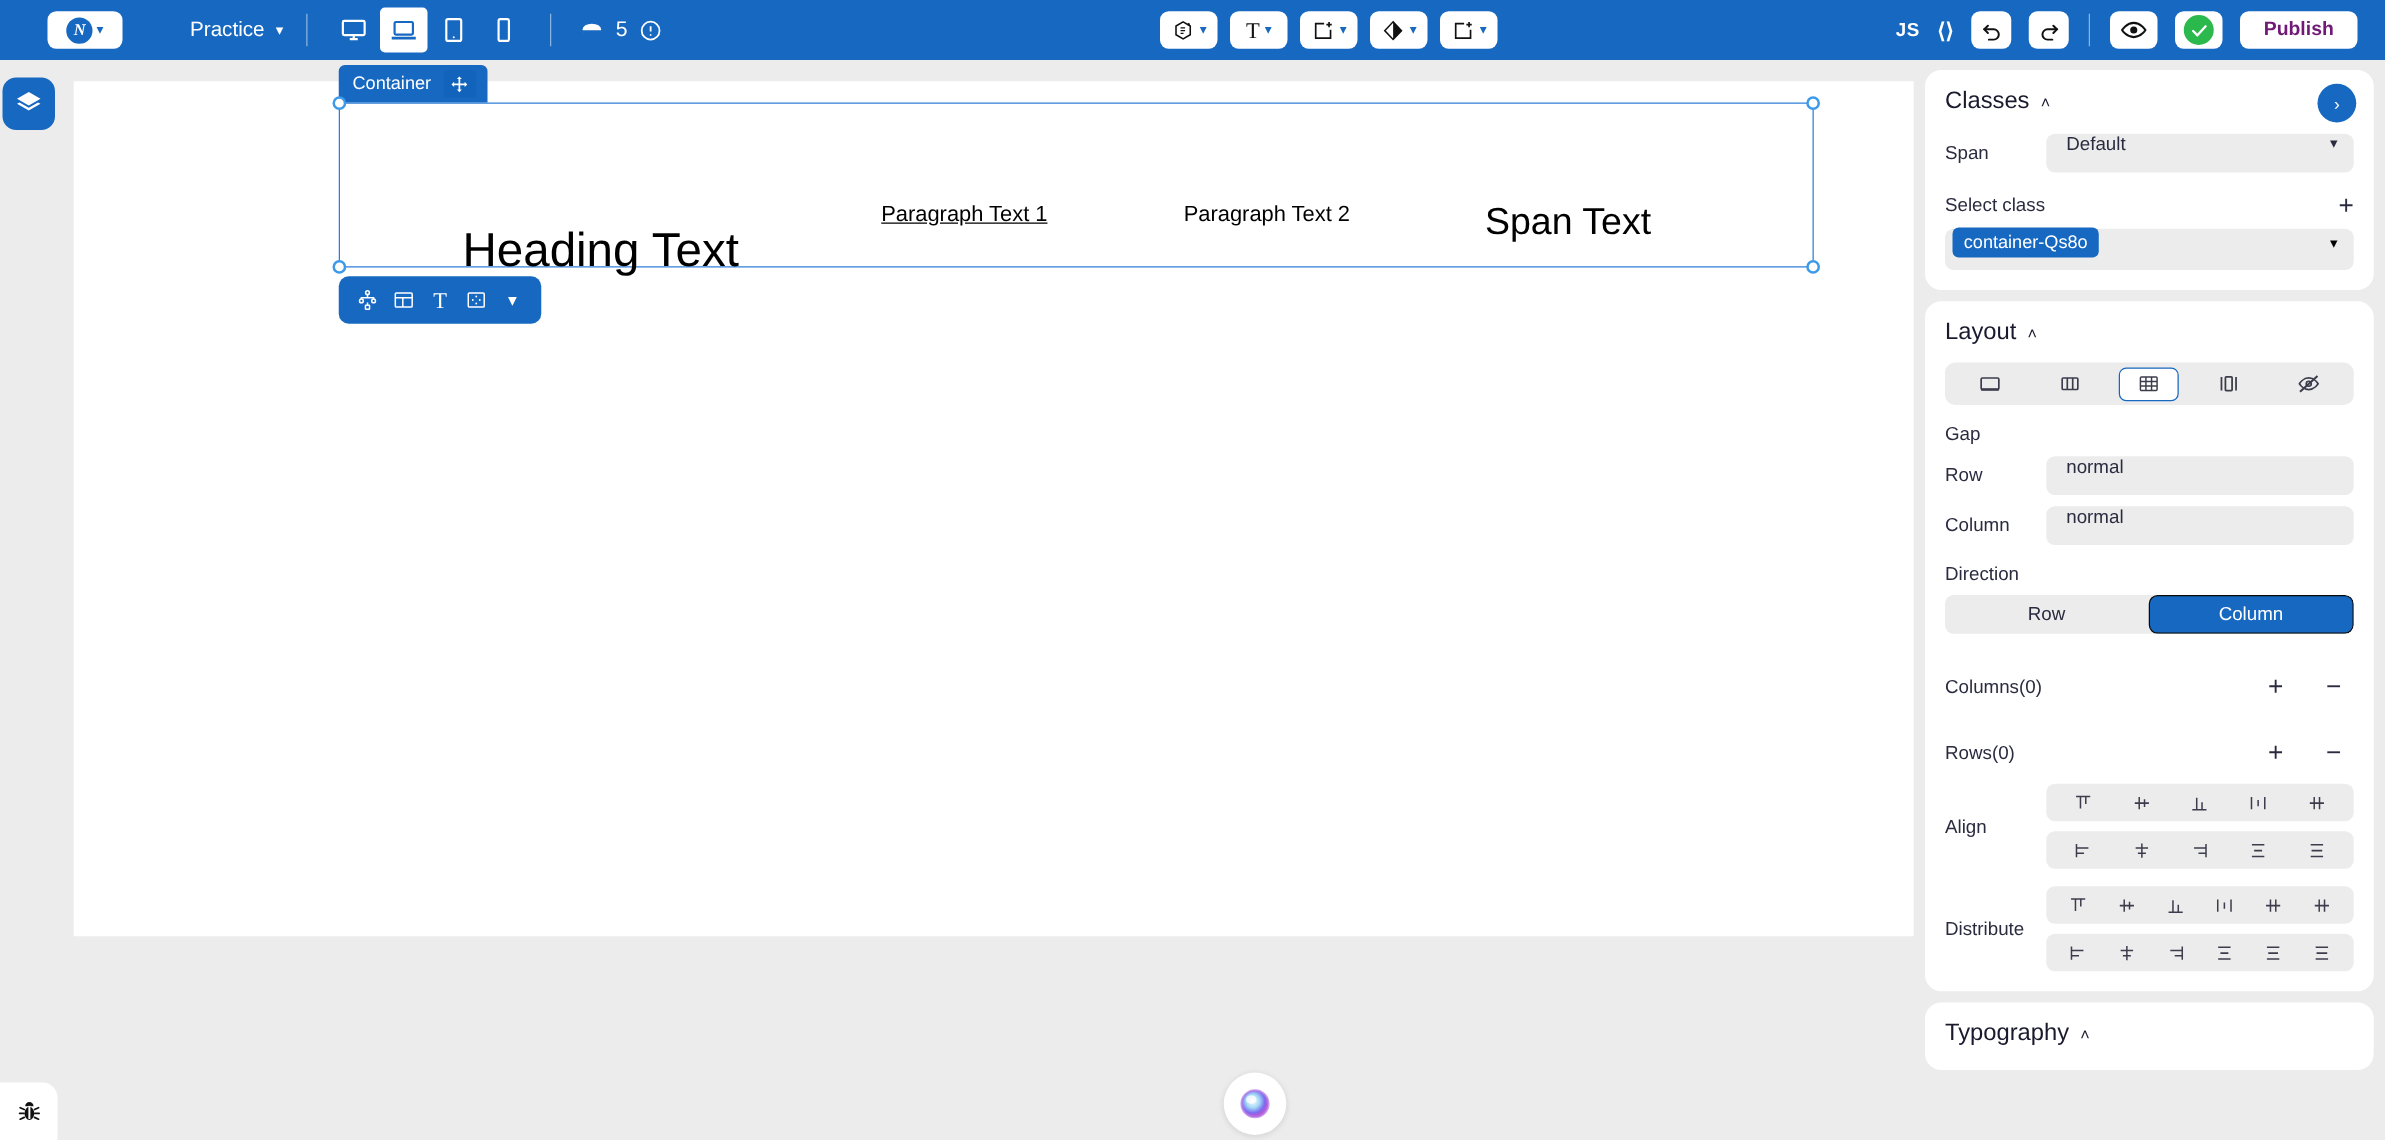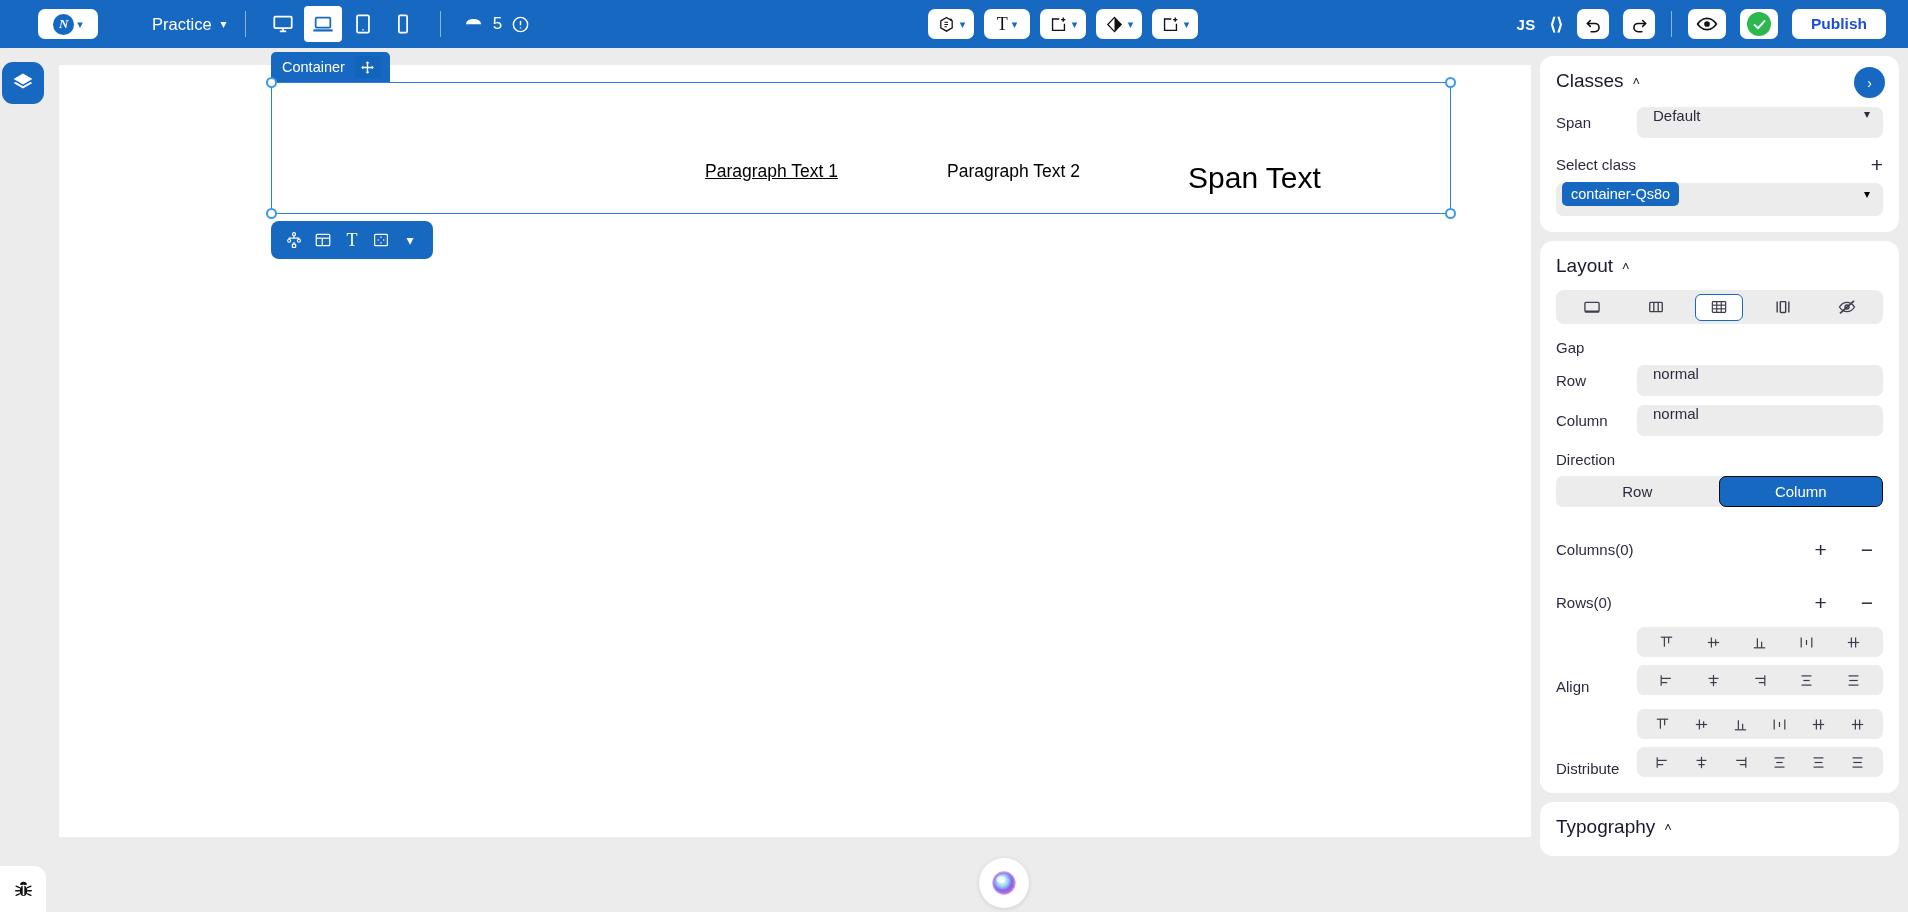--- a/index.html
+++ b/index.html
@@ -81,21 +81,21 @@
   .cloud-btn {
     width: 38px; height: 30px; background:#fff; border-radius:7px;
     display:flex;align-items:center;justify-content:center; cursor:pointer;
   }
   .cloud-badge{
     width:24px;height:24px;border-radius:50%;background:#2bb84c;
     display:flex;align-items:center;justify-content:center;
   }
   .publish-btn {
     height: 30px; padding: 0 19px; background:#fff; border-radius: 7px;
-    color:#1d4ed8; font-size:15.5px; font-weight:700;
+    color:#701a75; font-size:15.5px; font-weight:700;
     display:flex;align-items:center;justify-content:center;cursor:pointer;
   }
 
   
   .left-rail {
     position:absolute; top:48px; left:0; width:46px; bottom:0;
     background:#ececec; z-index:40;
   }
   .rail-btn {
     position:absolute; top:14px; left:2px; width:42px; height:42px;
@@ -107,21 +107,21 @@
     background:#fff; border-top-right-radius:12px;
     display:flex;align-items:center;justify-content:center;cursor:pointer;
   }
 
   
   .canvas-wrap {
     position:absolute; top:48px; left:46px; right:377px; bottom:0;
     background:#ececec;
   }
   .canvas {
-    position:absolute; left:13px; top:17px; width:1476px; height:772px;
+    position:absolute; left:13px; top:17px; width:1476px; height:684px;
     background:#fff;
     padding-left:40px;
   }
 
   
   .sel-container{
     position:absolute; left:213px; top:18px; width:1178px; height:130px;
     outline: 1px solid #2f7fd8;
   }
   .sel-handle{
@@ -234,21 +234,21 @@
     height:31px;
   }
 
   .count-row{
     display:flex;align-items:center;justify-content:space-between;margin-top:32px;
   }
   .count-lbl{font-size:15px;color:#2b2b40;}
   .count-ops{display:flex;align-items:center;gap:34px;padding-right:10px;}
   .op-ic{font-size:21px;color:#2b2b40;cursor:pointer;line-height:1;}
 
-  .ad-block{display:flex;align-items:flex-end;margin-top:14px;}
+  .ad-block{display:flex;align-items:center;margin-top:14px;}
   .ad-lbl{width:81px;flex:none;font-size:15px;color:#2b2b40;}
   .ad-rows{flex:1;display:flex;flex-direction:column;gap:8px;}
   .ic-row{
     height:30px;background:#ececec;border-radius:7px;display:flex;
     align-items:center;justify-content:space-around;padding:0 6px;
   }
   .ic-btn{
     width:26px;height:24px;display:flex;align-items:center;justify-content:center;
     cursor:pointer;border-radius:4px;
   }
@@ -461,20 +461,21 @@
                 <circle cx="15.7" cy="12" r="1"></circle>
               </g>
           </svg>
         </span>
         <span class="et-btn">
           <span style="color:#fff;font-size:14px;">▾</span>
         </span>
       </div>
     </div>
 
+    <div class="c-heading">Heading Text</div>
     <div class="c-p1">Paragraph Text 1</div>
     <div class="c-p2">Paragraph Text 2</div>
     <div class="c-span">Span Text</div>
   </div>
 
   <div class="ai-orb">
     <svg width="34" height="34" viewBox="0 0 40 40">
       <defs>
         <radialGradient id="g1" cx="42%" cy="40%" r="62%">
           <stop offset="0%" stop-color="#ffffff"></stop>

